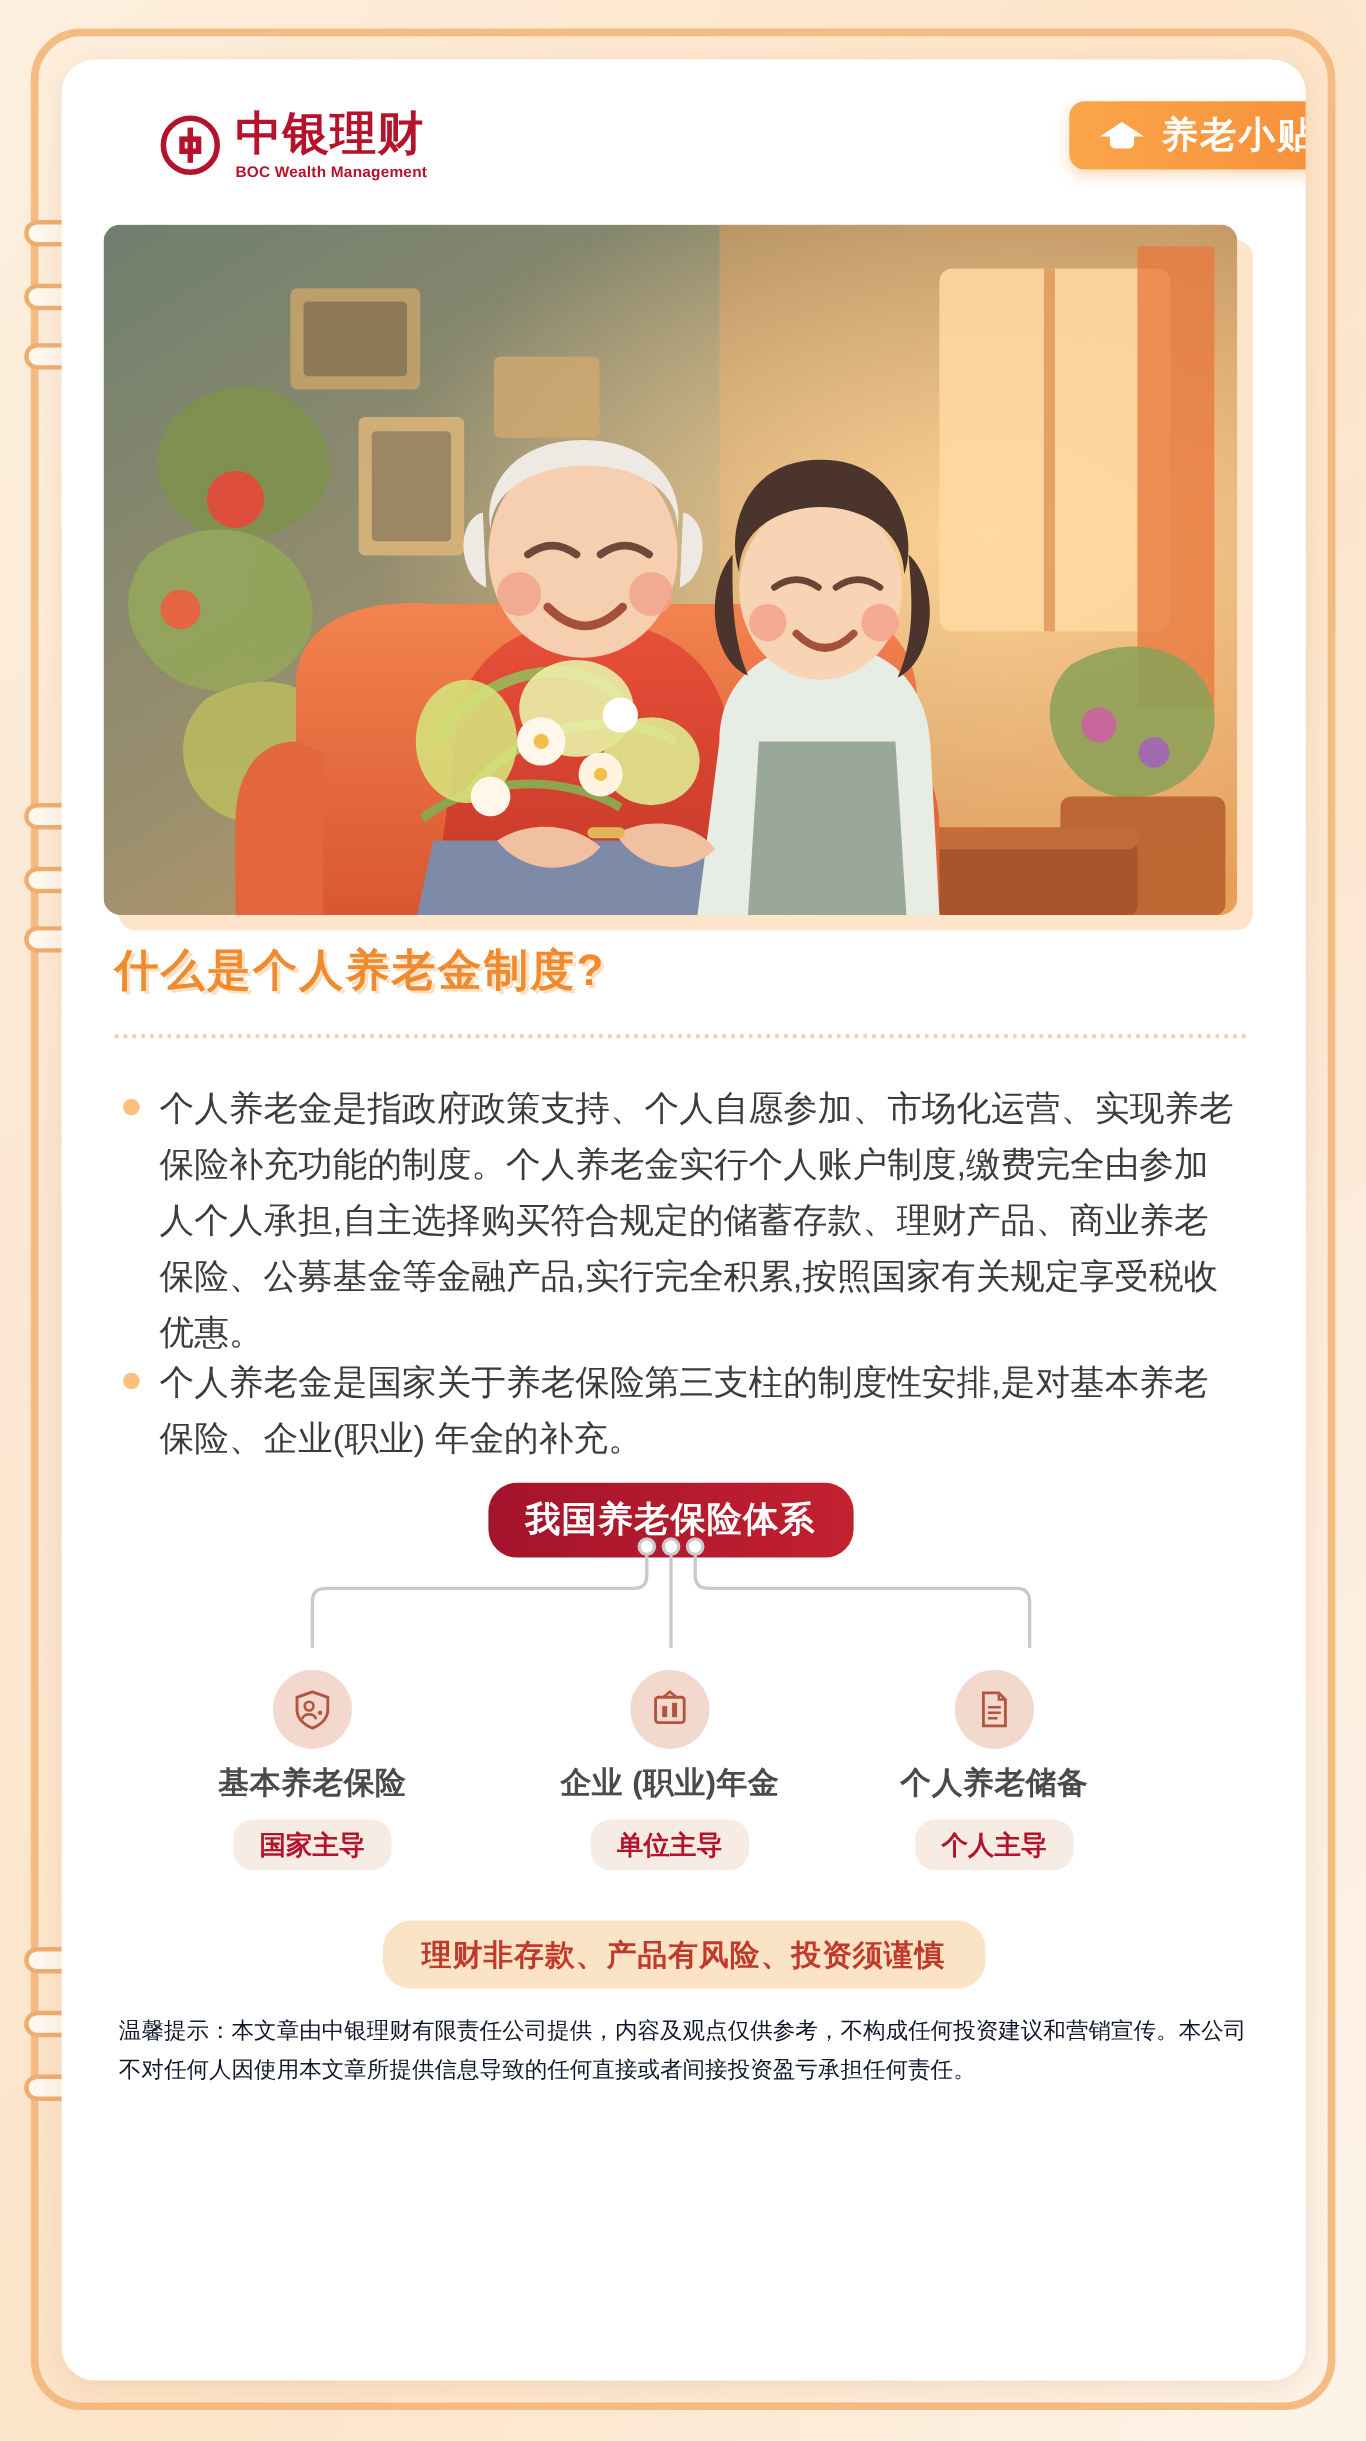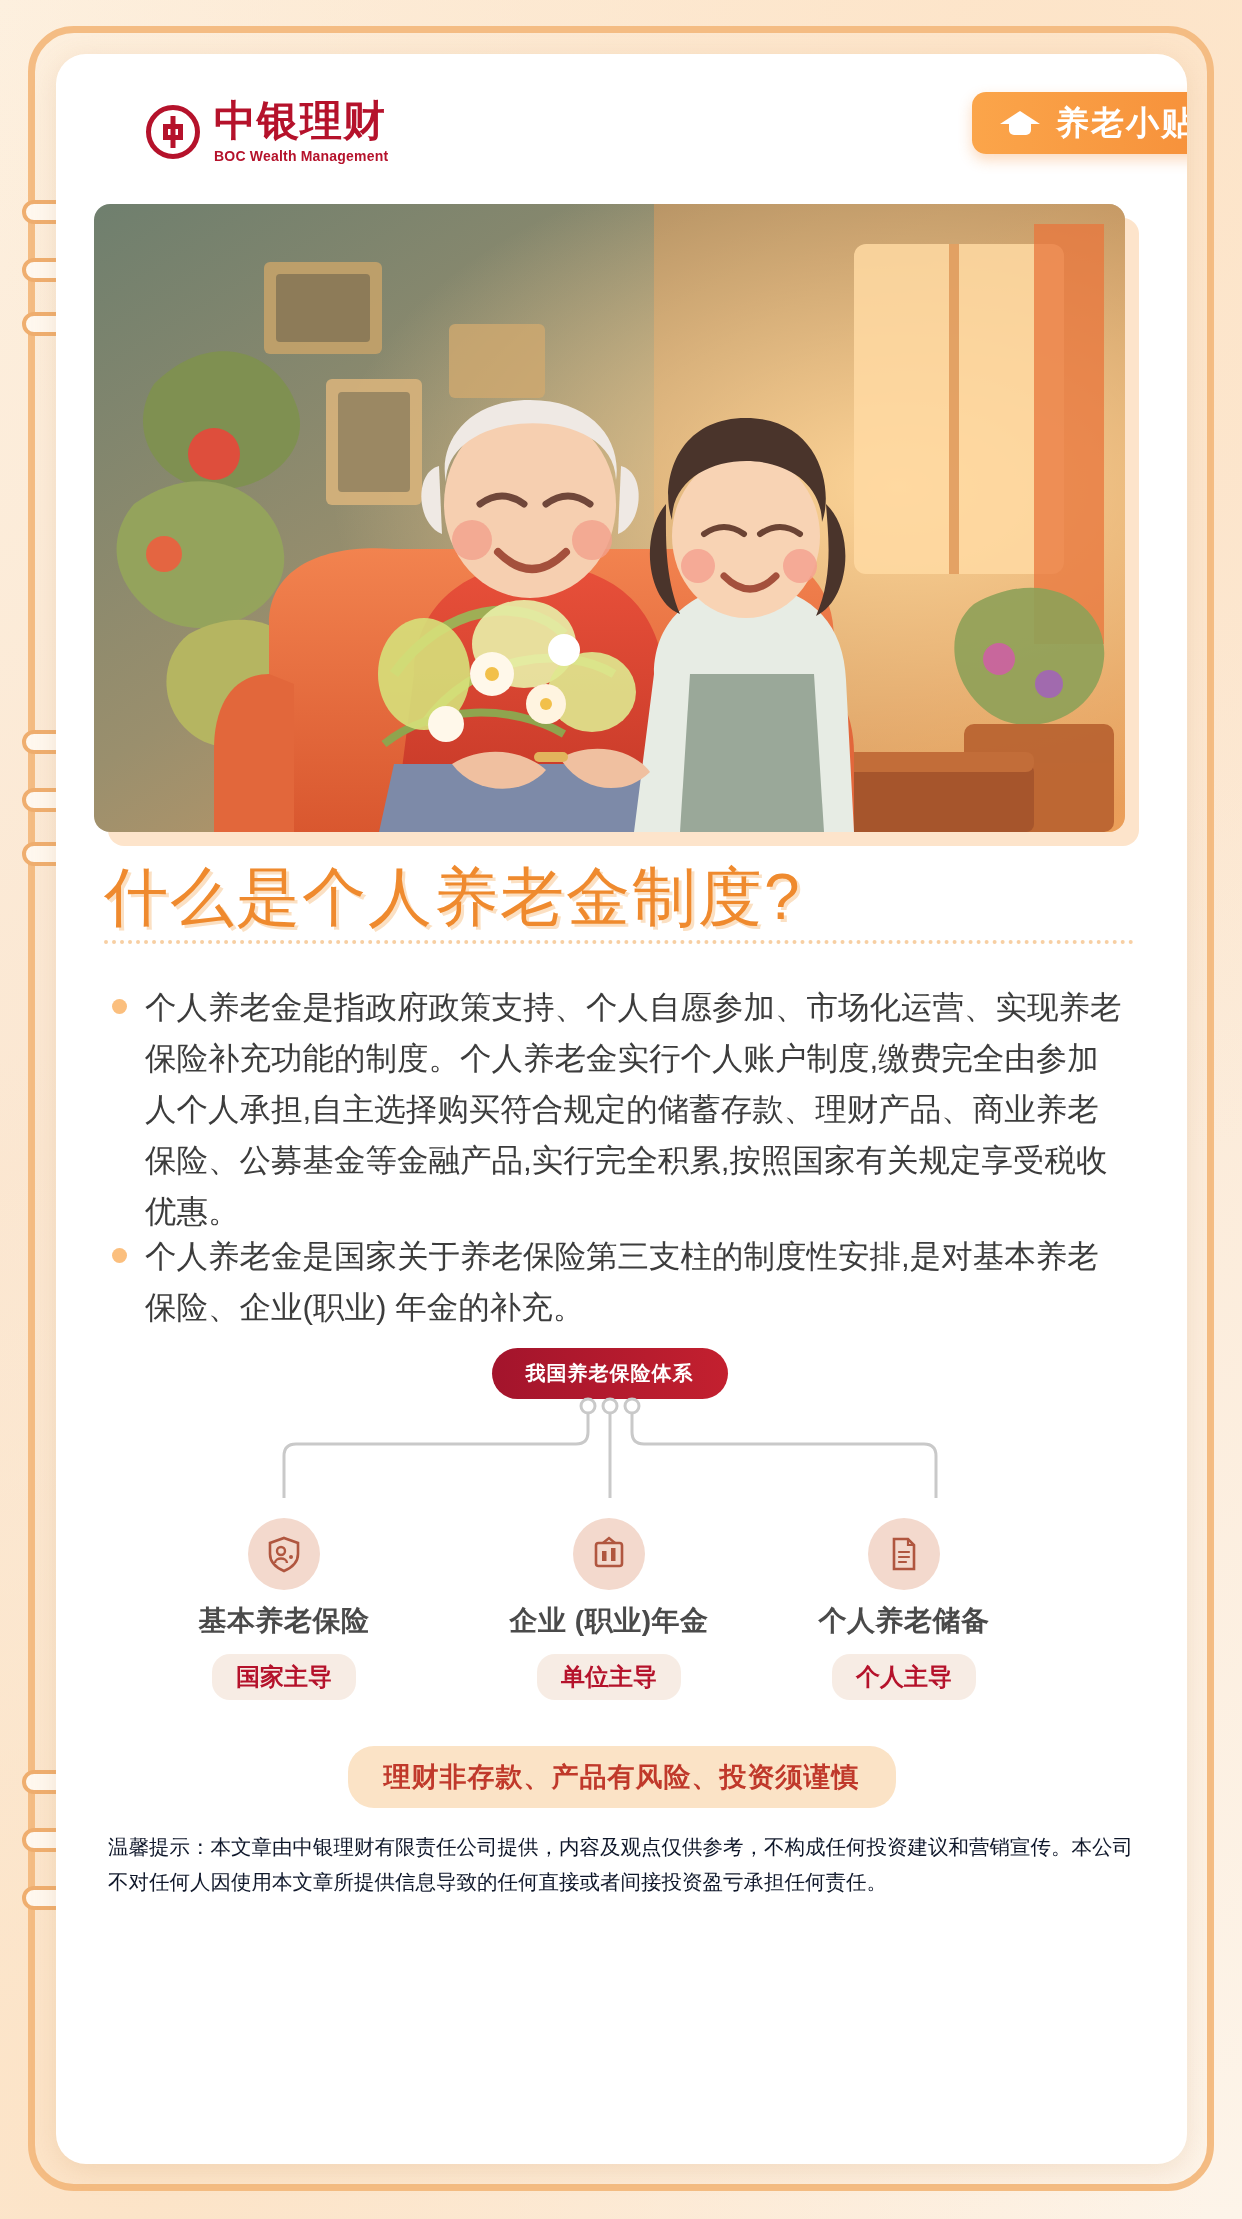--- a/index.html
+++ b/index.html
@@ -177,22 +177,22 @@
     overflow: hidden;
     box-shadow: 14px 14px 0 rgba(252,205,160,0.55);
   }
   .illus svg { display: block; }
 
   
   .title {
     position: absolute;
     left: 48px;
     top: 800px;
-    font-size: 64px;
-    font-weight: normal;
+    font-size: 40px;
+    font-weight: bold;
     color: #ef8a2e;
     letter-spacing: 2px;
     text-shadow: 3px 3px 0 #fbe0c3;
   }
   .dotted {
     position: absolute;
     left: 48px;
     top: 886px;
     width: 1030px;
     border-top: 4px dotted #f7cfa3;
@@ -227,21 +227,21 @@
     width: 1031px;
     height: 340px;
   }
   .dg-head {
     position: absolute;
     left: 50%;
     transform: translateX(-50%);
     top: 0;
     background: linear-gradient(90deg, #a3142c 0%, #c3202f 100%);
     color: #fff;
-    font-size: 20px;
+    font-size: 32px;
     font-weight: bold;
     letter-spacing: 1px;
     padding: 12px 34px;
     border-radius: 26px;
     white-space: nowrap;
   }
   .dg-lines { position: absolute; left: 0; top: 0; }
   .node {
     position: absolute;
     top: 170px;

